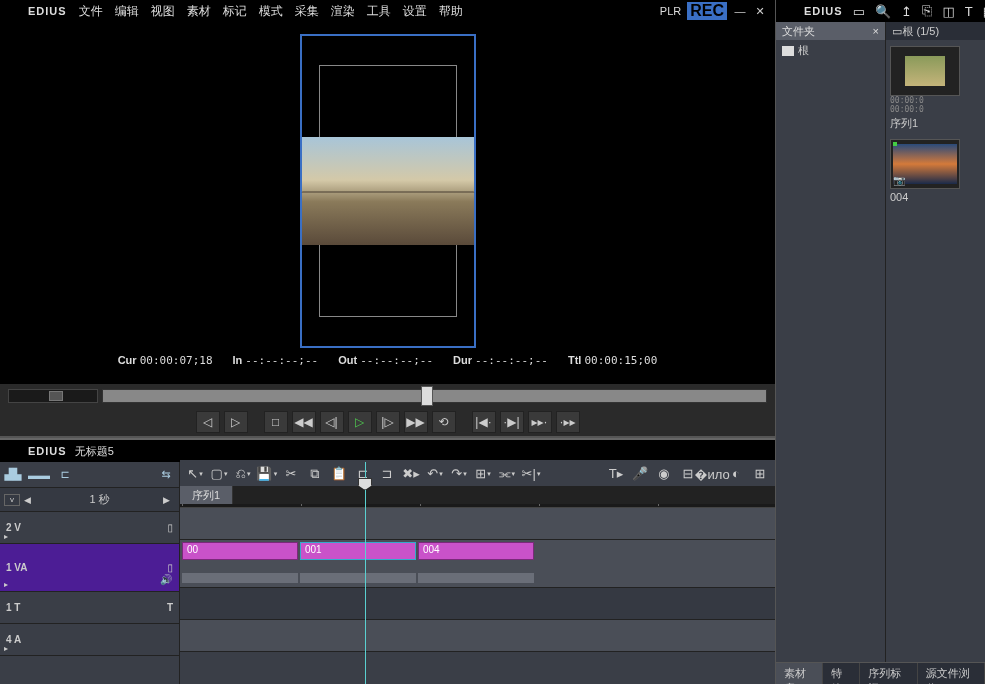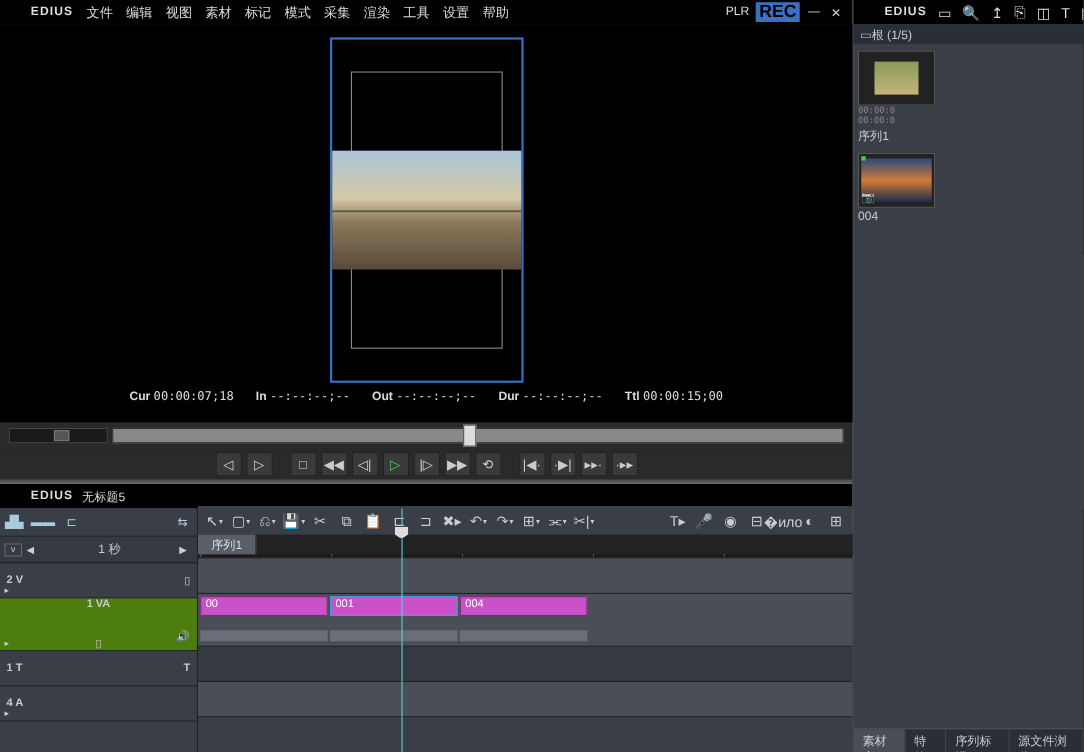--- a/index.html
+++ b/index.html
@@ -60,21 +60,21 @@
 
 .mode-row { height: 26px; display: flex; align-items: center; border-bottom: 1px solid #222; }
 .mode-btn { width: 26px; height: 22px; display: flex; align-items: center; justify-content: center; color: #aacce0; cursor: pointer; }
 
 .ruler-header-row { height: 24px; display: flex; align-items: center; border-bottom: 1px solid #222; background: #353942; padding: 0 4px; }
 .ruler-label { flex: 1; text-align: center; color: #ccc; font-size: 11px; }
 .tri-btn { width: 12px; color: #ccc; font-size: 9px; cursor: pointer; }
 
 .track-head { height: 32px; border-bottom: 1px solid #222; display: flex; align-items: center; padding: 0 6px; font-size: 10px; color: #ccc; position: relative; }
 .track-head.tall { height: 48px; }
-.track-head.selected { background: #4d7c0f; flex-direction: column; }
+.track-head.selected { background: #4c1d95; }
 .track-name { flex: 1; font-weight: bold; }
 .track-icons { display: flex; gap: 8px; font-size: 10px; align-items: center; }
 .track-expand { position: absolute; left: 4px; bottom: 2px; font-size: 8px; }
 .patch { width: 16px; height: 12px; border: 1px solid #666; display: flex; align-items: center; justify-content: center; font-size: 8px; margin-right: 4px; }
 
 .timeline-tracks { flex: 1; background: #3a3e47; position: relative; overflow: hidden; }
 .scale-row { height: 22px; background: #888; border-bottom: 1px solid #222; position: relative; }
 .scale-overlay { position: absolute; left: 0; top: 0; height: 8px; width: 350px; background: #d4a040; }
 .ruler-row { height: 24px; background: #1a1a1a; border-bottom: 1px solid #444; position: relative; display: flex; }
 .ruler-tick { position: absolute; top: 0; font-size: 9px; color: #999; font-family: monospace; }
@@ -305,20 +305,30 @@
     <span class="app-title">EDIUS</span>
     <span class="right-tool">▭</span>
     <span class="right-tool">🔍</span>
     <span class="right-tool">↥</span>
     <span class="right-tool">⎘</span>
     <span class="right-tool">◫</span>
     <span class="right-tool">T</span>
     <span class="right-tool">▦</span>
   </div>
   <div class="right-panels">
+    <div class="folder-panel">
+      <div class="panel-tab">
+        <span>文件夹</span>
+        <span class="x">×</span>
+      </div>
+      <div class="folder-item">
+        <span class="folder-icon"></span>
+        <span>根</span>
+      </div>
+    </div>
     <div class="bin-panel">
       <div class="bin-tab">▭ <span>根 (1/5)</span></div>
       <div class="bin-content">
         <div class="bin-item">
           <div class="bin-thumb">
               <div class="bin-thumb-img1"></div>
             </div>
           <div class="bin-tc"><span>00:00:0</span><br><span>00:00:0</span></div>
           <div class="bin-name">序列1</div>
         </div>

